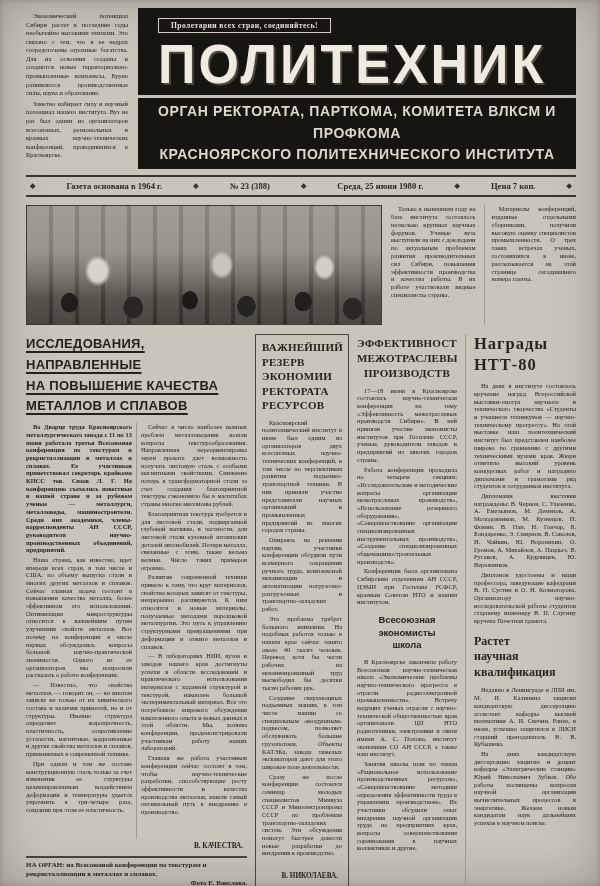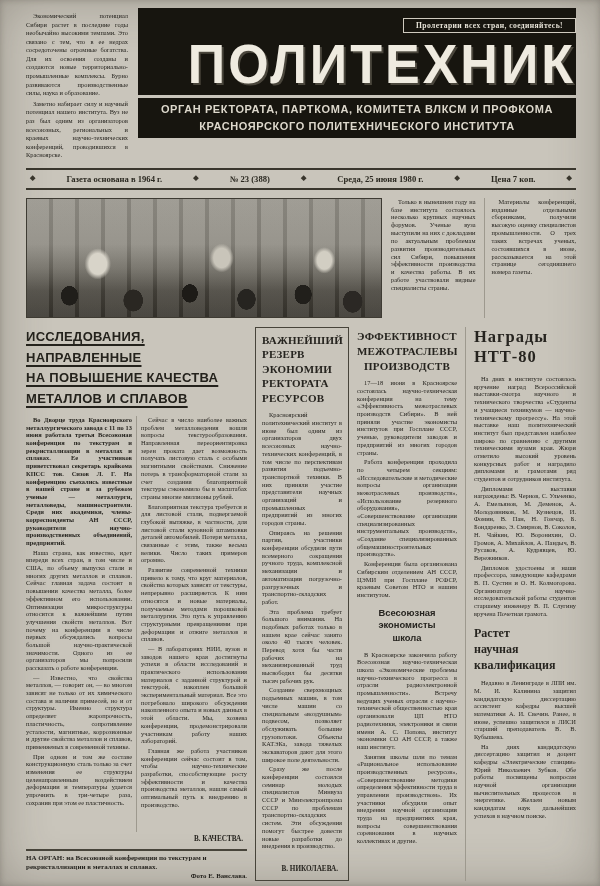--- a/index.html
+++ b/index.html
@@ -11,36 +11,36 @@
     color:#26241f;
     overflow:hidden;
     box-sizing:border-box;
     padding:8px 24px 10px 26px;
   }
   
   .header-row{display:flex;align-items:stretch;}
   .intro-col{width:102px;flex:none;font-size:6.4px;line-height:1.34;text-align:justify;padding-top:4px;}
   .intro-col p{margin:0 0 2px;text-indent:7px;}
   .masthead-wrap{flex:1;margin-left:10px;display:flex;flex-direction:column;}
-  .masthead{background:#17150f;padding:6px 0 7px;text-align:right;}
+  .masthead{background:#17150f;padding:6px 20px 7px;text-align:left;}
   .slogan-box{
     display:inline-block;border:1px solid #cfcabf;color:#e7e3d8;
     font-size:7.6px;font-weight:bold;padding:2px 12px;letter-spacing:.4px;
     font-family:"Liberation Serif", serif;
   }
   .paper-title{
     margin-top:2px;color:#efebe0;font-family:"Liberation Sans", sans-serif;
     font-weight:bold;font-size:52px;line-height:1.02;letter-spacing:3px;
     text-shadow:2px 2px 0 #4a463c;transform:scaleY(1.08);transform-origin:top;
     white-space:nowrap;
   }
   .subtitle-strip{
     margin-top:3px;background:#17150f;color:#ddd8cc;text-align:center;
     font-family:"Liberation Sans", sans-serif;font-weight:bold;
-    font-size:11px;line-height:1.55;letter-spacing:.6px;padding:3px 2px;
+    font-size:14px;line-height:1.55;letter-spacing:.6px;padding:3px 2px;
   }
   
   .info-bar{
     margin-top:6px;border-top:2px solid #39362d;border-bottom:2px solid #39362d;
     display:flex;align-items:center;justify-content:space-between;
     font-size:8.6px;font-weight:bold;padding:4px 4px;color:#2a2820;
   }
   .diamond{font-size:7px;line-height:1;color:#39362d;}
   
   .photo-row{display:flex;margin-top:8px;}

